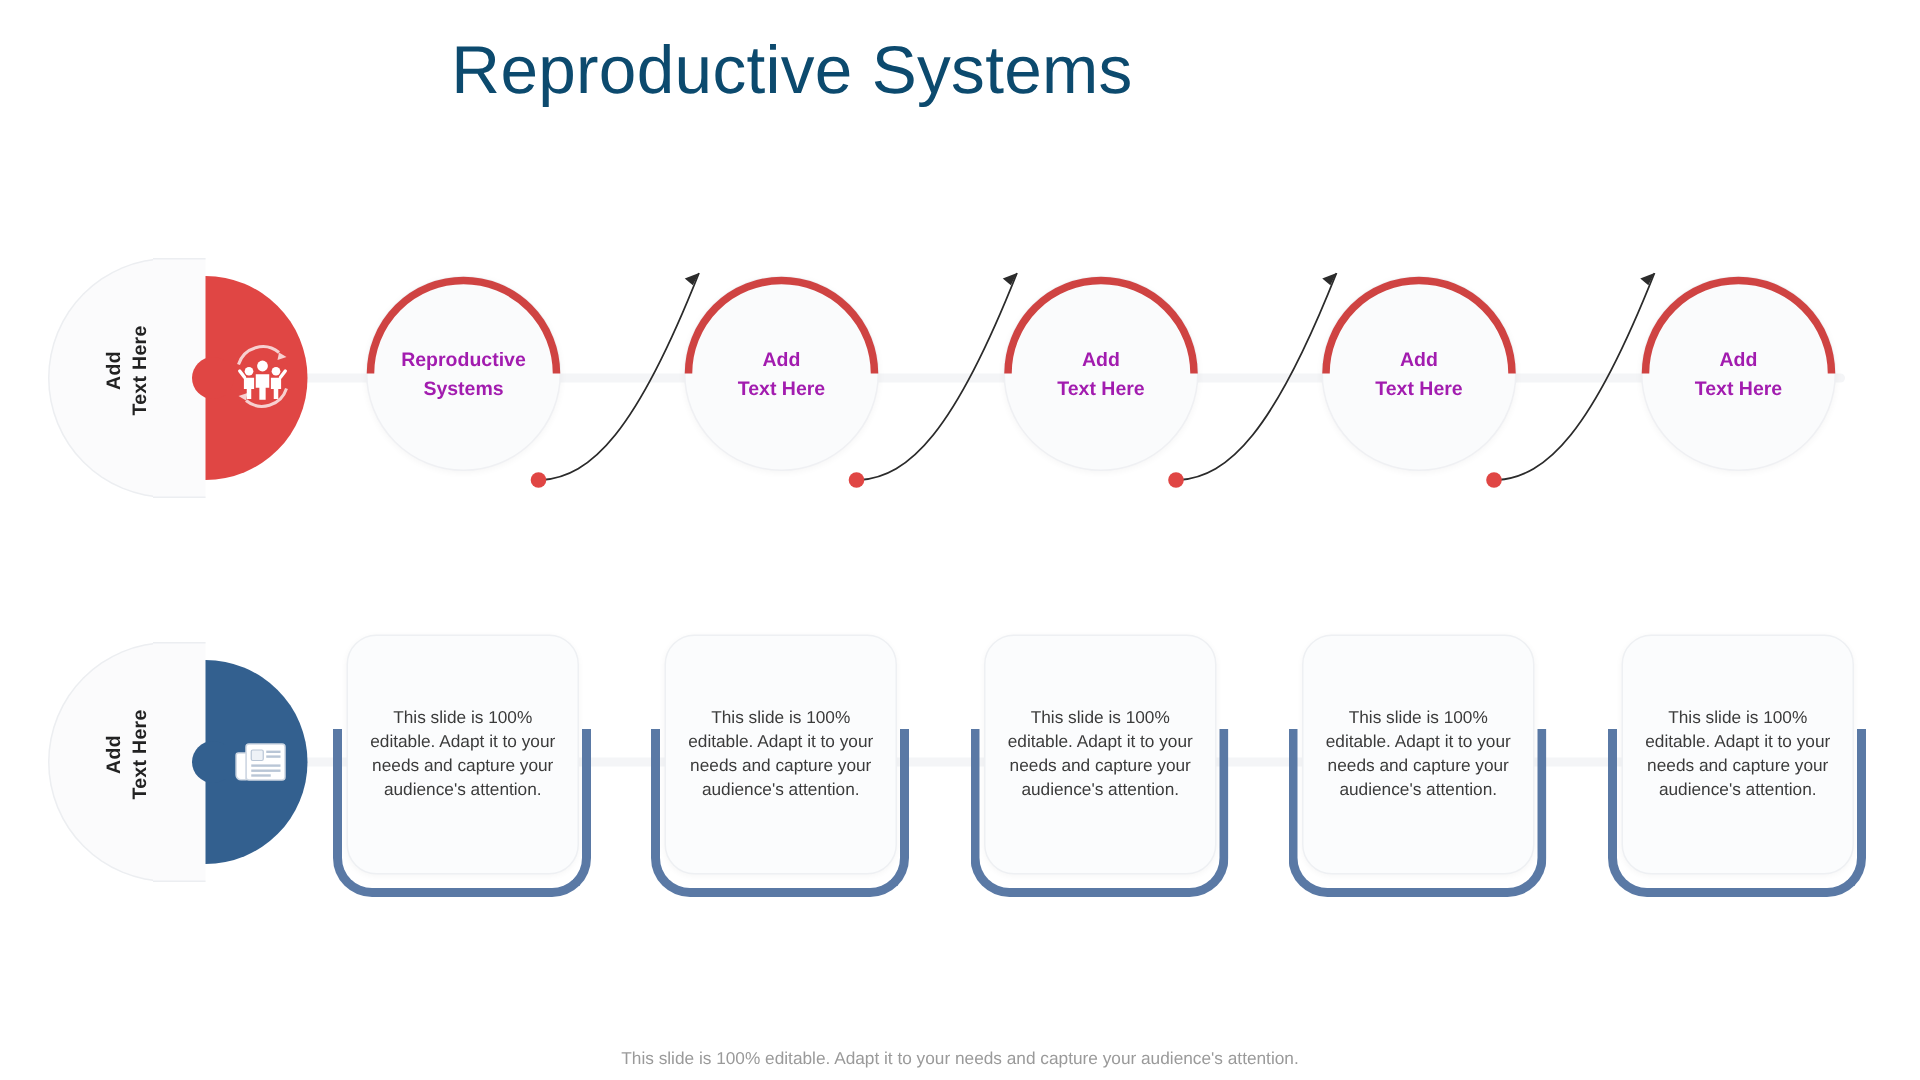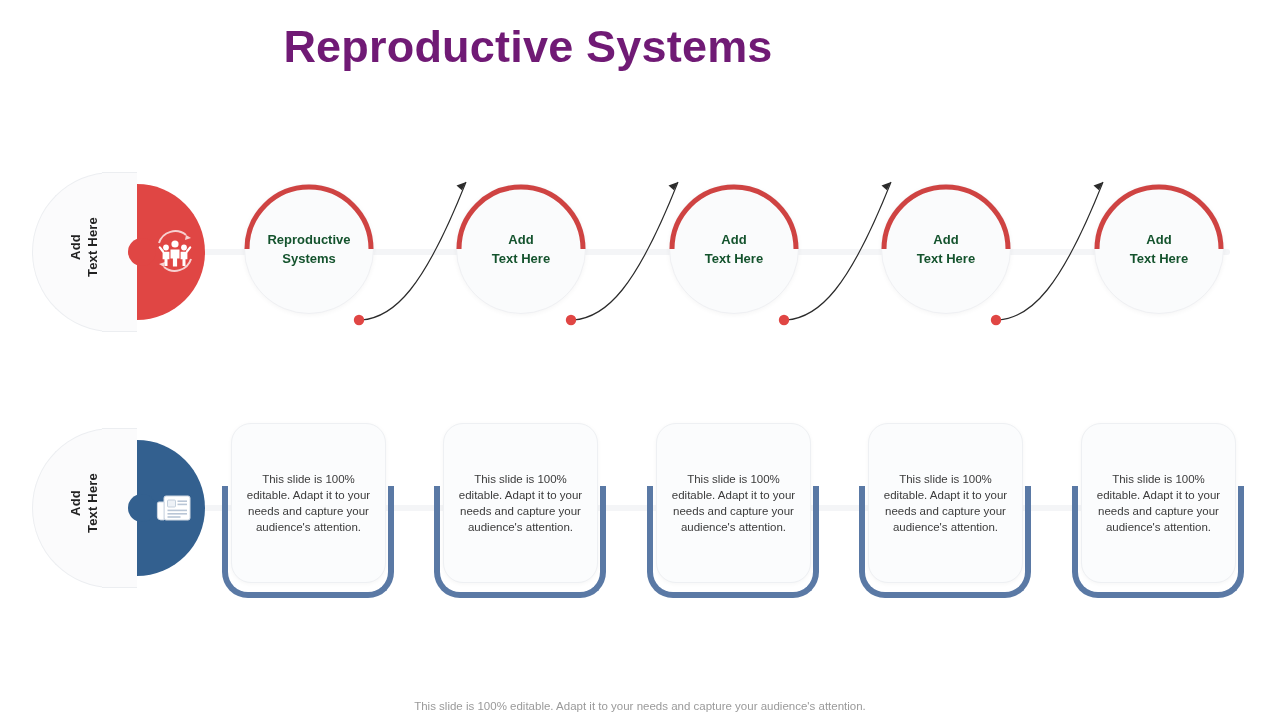--- a/index.html
+++ b/index.html
@@ -10,22 +10,22 @@
     overflow:hidden;
     position:relative;
   }
   #slide{position:absolute;left:0;top:0;width:1280px;height:720px;}
 
   
   .title{
     position:absolute;left:0;top:20px;width:1056px;
     text-align:center;
     font-size:45px;
-    font-weight:700;
-    color:#701a75;
+    font-weight:400;
+    color:#0c4a6e;
     letter-spacing:0.2px;
     line-height:54px;
     white-space:nowrap;
   }
 
   
   .rail{
     position:absolute;height:6px;background:#f4f5f7;border-radius:3px;
   }
   .rail.top{left:140px;top:249px;width:1090px;}
@@ -80,21 +80,21 @@
     box-shadow:0 1px 5px rgba(0,0,0,0.045);
   }
   .circ-arc{
     position:absolute;width:134px;height:134px;
     pointer-events:none;
   }
   .circ-label{
     position:absolute;left:0;top:0;width:130px;height:130px;
     display:flex;align-items:center;justify-content:center;
     text-align:center;
-    font-size:13px;font-weight:bold;color:#14532d;
+    font-size:13px;font-weight:bold;color:#a21caf;
     line-height:19px;
     padding:0 12px;box-sizing:border-box;
   }
 
   
   .conn{position:absolute;pointer-events:none;}
 
   
   .card-wrap{position:absolute;width:172px;height:175px;}
   .card-u{

